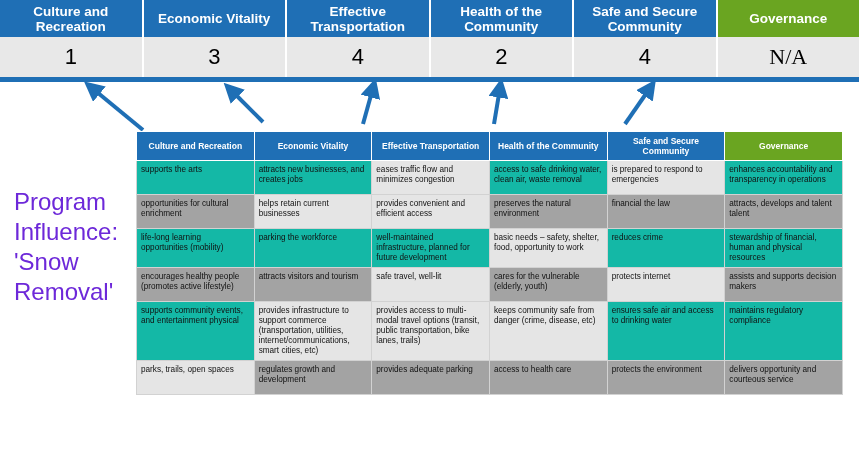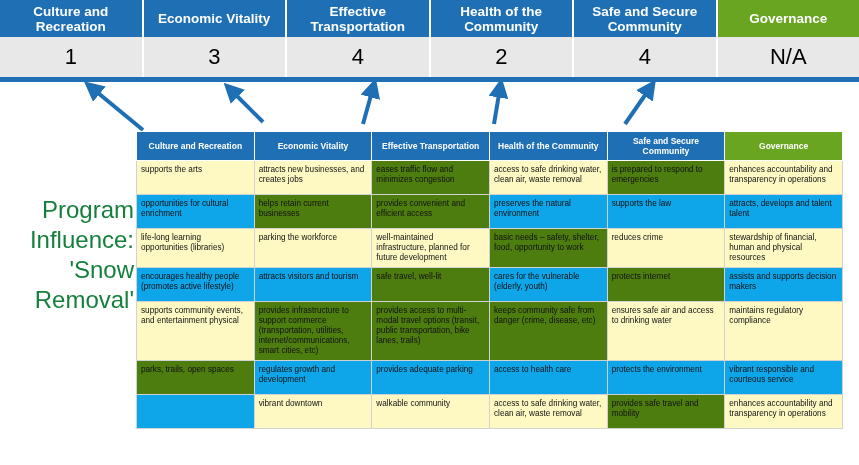--- a/index.html
+++ b/index.html
@@ -57,21 +57,21 @@
     flex: 1 1 0;
     color: #000000;
     font-size: 22px;
     display: flex;
     align-items: center;
     justify-content: center;
     text-align: center;
     border-right: 2px solid #ffffff;
     box-sizing: border-box;
   }
-  .top-score-cell:last-child { border-right: none; }
+  .top-score-cell:last-child { border-right: none; font-family: Liberation Serif, serif; }
   #top-band-underline {
     position: absolute;
     left: 0;
     top: 77px;
     width: 859px;
     height: 5px;
     background: #1f6fb5;
   }
 
   
@@ -81,26 +81,26 @@
     top: 82px;
     width: 859px;
     height: 52px;
     pointer-events: none;
   }
 
   
   #caption {
     position: absolute;
     left: 14px;
-    top: 195px;
+    top: 187px;
     width: 120px;
     font-size: 24px;
     line-height: 30px;
-    color: #15803d;
-    text-align: right;
+    color: #6d28d9;
+    text-align: left;
   }
 
   
   #matrix-wrap {
     position: absolute;
     left: 136px;
     top: 131px;
     width: 707px;
   }
   table.matrix {
@@ -123,29 +123,29 @@
   table.matrix th.gov {
     background: #6aa521;
   }
   table.matrix td {
     font-size: 8.2px;
     line-height: 10px;
     color: #111111;
     vertical-align: top;
     padding: 4px 4px;
     border: 1px solid #d2d2d2;
-    background: #0ea5e9;
+    background: #a3a3a3;
     height: 34px;
     box-sizing: border-box;
   }
   table.matrix td.alt {
-    background: #fef9c3;
+    background: #14b8a6;
   }
   table.matrix td.hl {
-    background: #4d7c0f;
+    background: #e5e5e5;
   }
   td.empty { background: #ffffff; }
 </style>
 </head>
 <body>
 
 <div id="top-band">
   <div id="top-header-row">
     <div class="top-head-cell">Culture and Recreation</div>
     <div class="top-head-cell">Economic Vitality</div>
@@ -209,25 +209,25 @@
           <td class="hl">eases traffic flow and minimizes congestion</td>
           <td class="alt">access to safe drinking water, clean air, waste removal</td>
           <td class="hl">is prepared to respond to emergencies</td>
           <td class="alt">enhances accountability and transparency in operations</td>
         </tr>
         <tr>
           <td>opportunities for cultural enrichment</td>
           <td class="hl">helps retain current businesses</td>
           <td class="hl">provides convenient and efficient access</td>
           <td>preserves the natural environment</td>
-          <td>supports the law</td>
+          <td>financial the law</td>
           <td>attracts, develops and talent talent</td>
         </tr>
         <tr>
-          <td class="alt">life-long learning opportunities (libraries)</td>
+          <td class="alt">life-long learning opportunities (mobility)</td>
           <td class="alt">parking the workforce</td>
           <td class="alt">well-maintained infrastructure, planned for future development</td>
           <td class="hl">basic needs – safety, shelter, food, opportunity to work</td>
           <td class="alt">reduces crime</td>
           <td class="alt">stewardship of financial, human and physical resources</td>
         </tr>
         <tr>
           <td>encourages healthy people (promotes active lifestyle)</td>
           <td>attracts visitors and tourism</td>
           <td class="hl">safe travel, well-lit</td>
@@ -242,25 +242,17 @@
           <td class="hl">keeps community safe from danger (crime, disease, etc)</td>
           <td class="alt">ensures safe air and access to drinking water</td>
           <td class="alt">maintains regulatory compliance</td>
         </tr>
         <tr>
           <td class="hl">parks, trails, open spaces</td>
           <td>regulates growth and development</td>
           <td>provides adequate parking</td>
           <td>access to health care</td>
           <td>protects the environment</td>
-          <td>vibrant responsible and courteous service</td>
-        </tr>
-        <tr>
-          <td class="empty"></td>
-          <td class="alt">vibrant downtown</td>
-          <td class="alt">walkable community</td>
-          <td class="alt">access to safe drinking water, clean air, waste removal</td>
-          <td class="hl">provides safe travel and mobility</td>
-          <td class="alt">enhances accountability and transparency in operations</td>
+          <td>delivers opportunity and courteous service</td>
         </tr>
       </tbody>
   </table>
 </div>
 
 </body></html>

